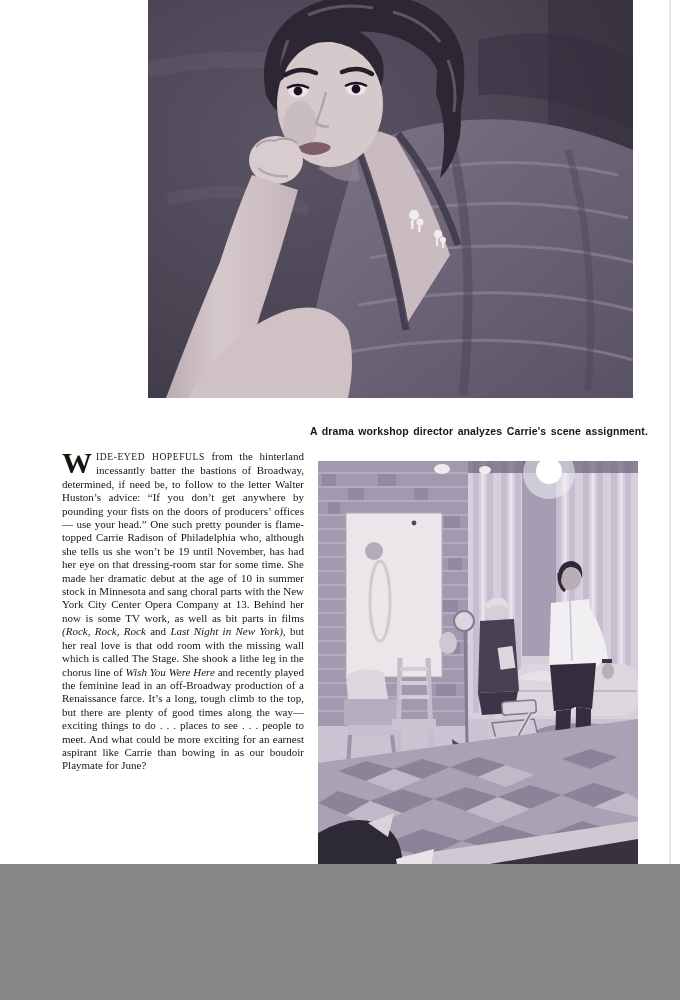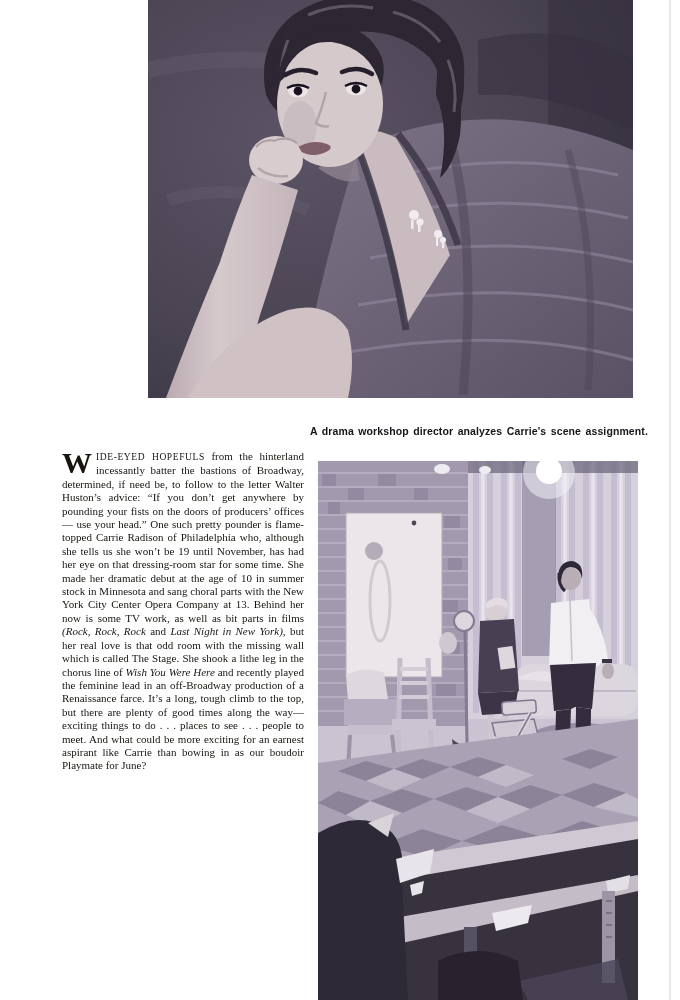--- a/index.html
+++ b/index.html
@@ -1,17 +1,17 @@
 <!DOCTYPE html>
 <html lang="en"><head>
 <meta charset="utf-8">
 <style>
   html,body{margin:0;padding:0;background:#888;}
   #page{
-    position:relative; width:680px; height:1000px;
+    position:relative; width:680px; height:864px;
     background:#ffffff; overflow:hidden;
     font-family:"Liberation Serif", serif;
   }
   .photo{position:absolute; overflow:hidden; background:#49434f;}
   #portrait-photo{left:148px; top:0; width:485px; height:398px;}
   #workshop-photo{left:318px; top:461px; width:320px; height:539px; background:#c9c3d2;}
   .photo svg{display:block; width:100%; height:100%;}
   #photo-caption{
     position:absolute; left:310px; top:425px; width:330px;
     font-family:"Liberation Sans", sans-serif;

